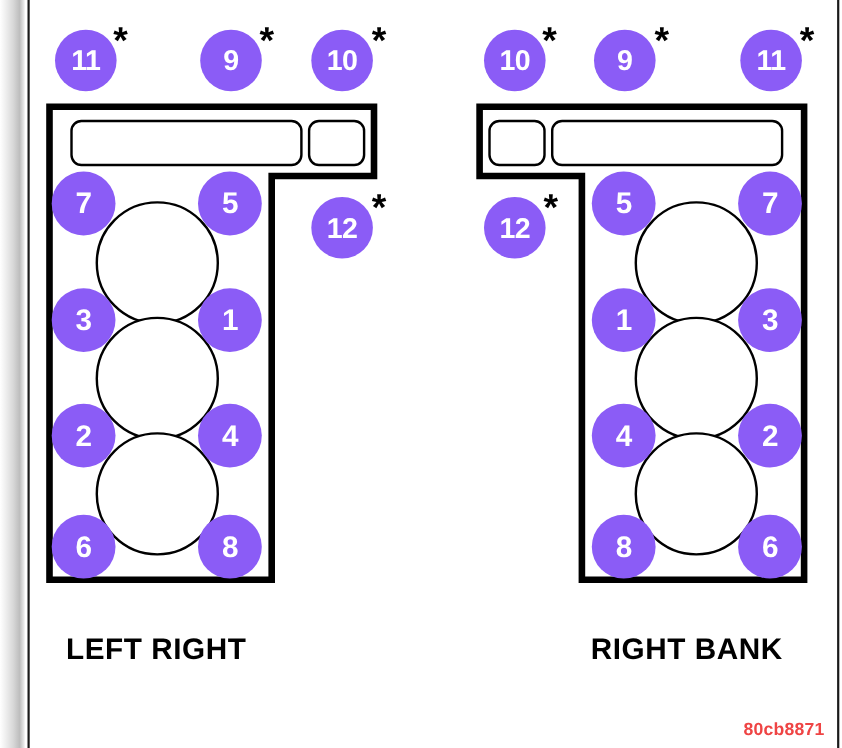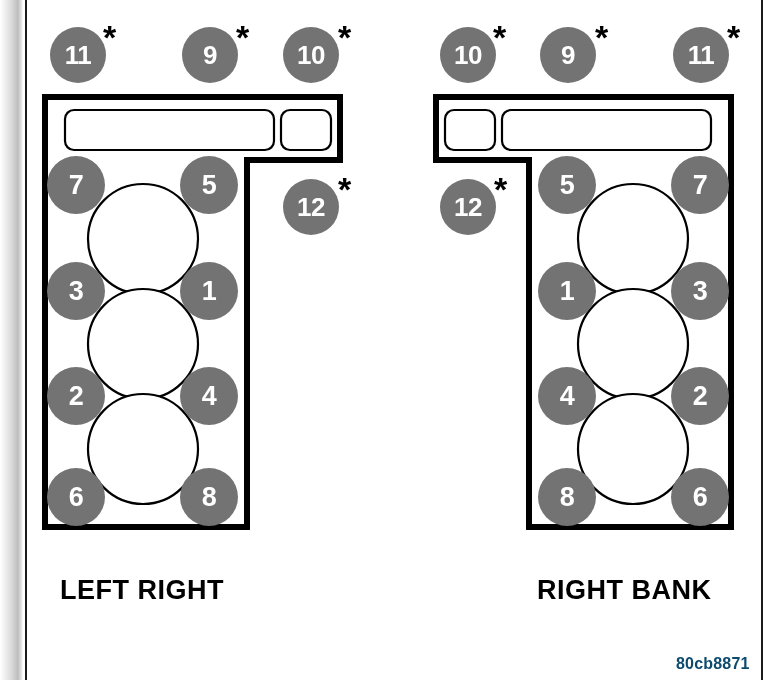--- a/index.html
+++ b/index.html
@@ -32,21 +32,21 @@
   
   .bank-svg{position:absolute;top:0;left:0;overflow:visible;}
   .bank-outline{fill:none;stroke:#000000;stroke-width:6;stroke-linejoin:miter;}
   .manifold-port{fill:#ffffff;stroke:#000000;stroke-width:2.2;}
   .bore{fill:#ffffff;stroke:#000000;stroke-width:2.2;}
 
   
   .plug{
     position:absolute;
     border-radius:50%;
-    background:#737373;
+    background:#8b5cf6;
     color:#ffffff;
     display:flex;
     align-items:center;
     justify-content:center;
     font-weight:bold;
     letter-spacing:-0.5px;
     line-height:1;
     user-select:none;
   }
   .plug.sz-bore{width:58px;height:58px;font-size:27px;margin-left:-29px;margin-top:-29px;}
@@ -67,21 +67,21 @@
     font-weight:bold;
     color:#000000;
     letter-spacing:0.5px;
     white-space:nowrap;
   }
 
   .ref-code{
     position:absolute;
     font-size:16px;
     font-weight:bold;
-    color:#0c4a6e;
+    color:#ef4444;
     letter-spacing:0.2px;
     white-space:nowrap;
   }
 </style>
 </head>
 <body>
 
 <div id="stage">
 
   <div class="edge-shadow"></div>

